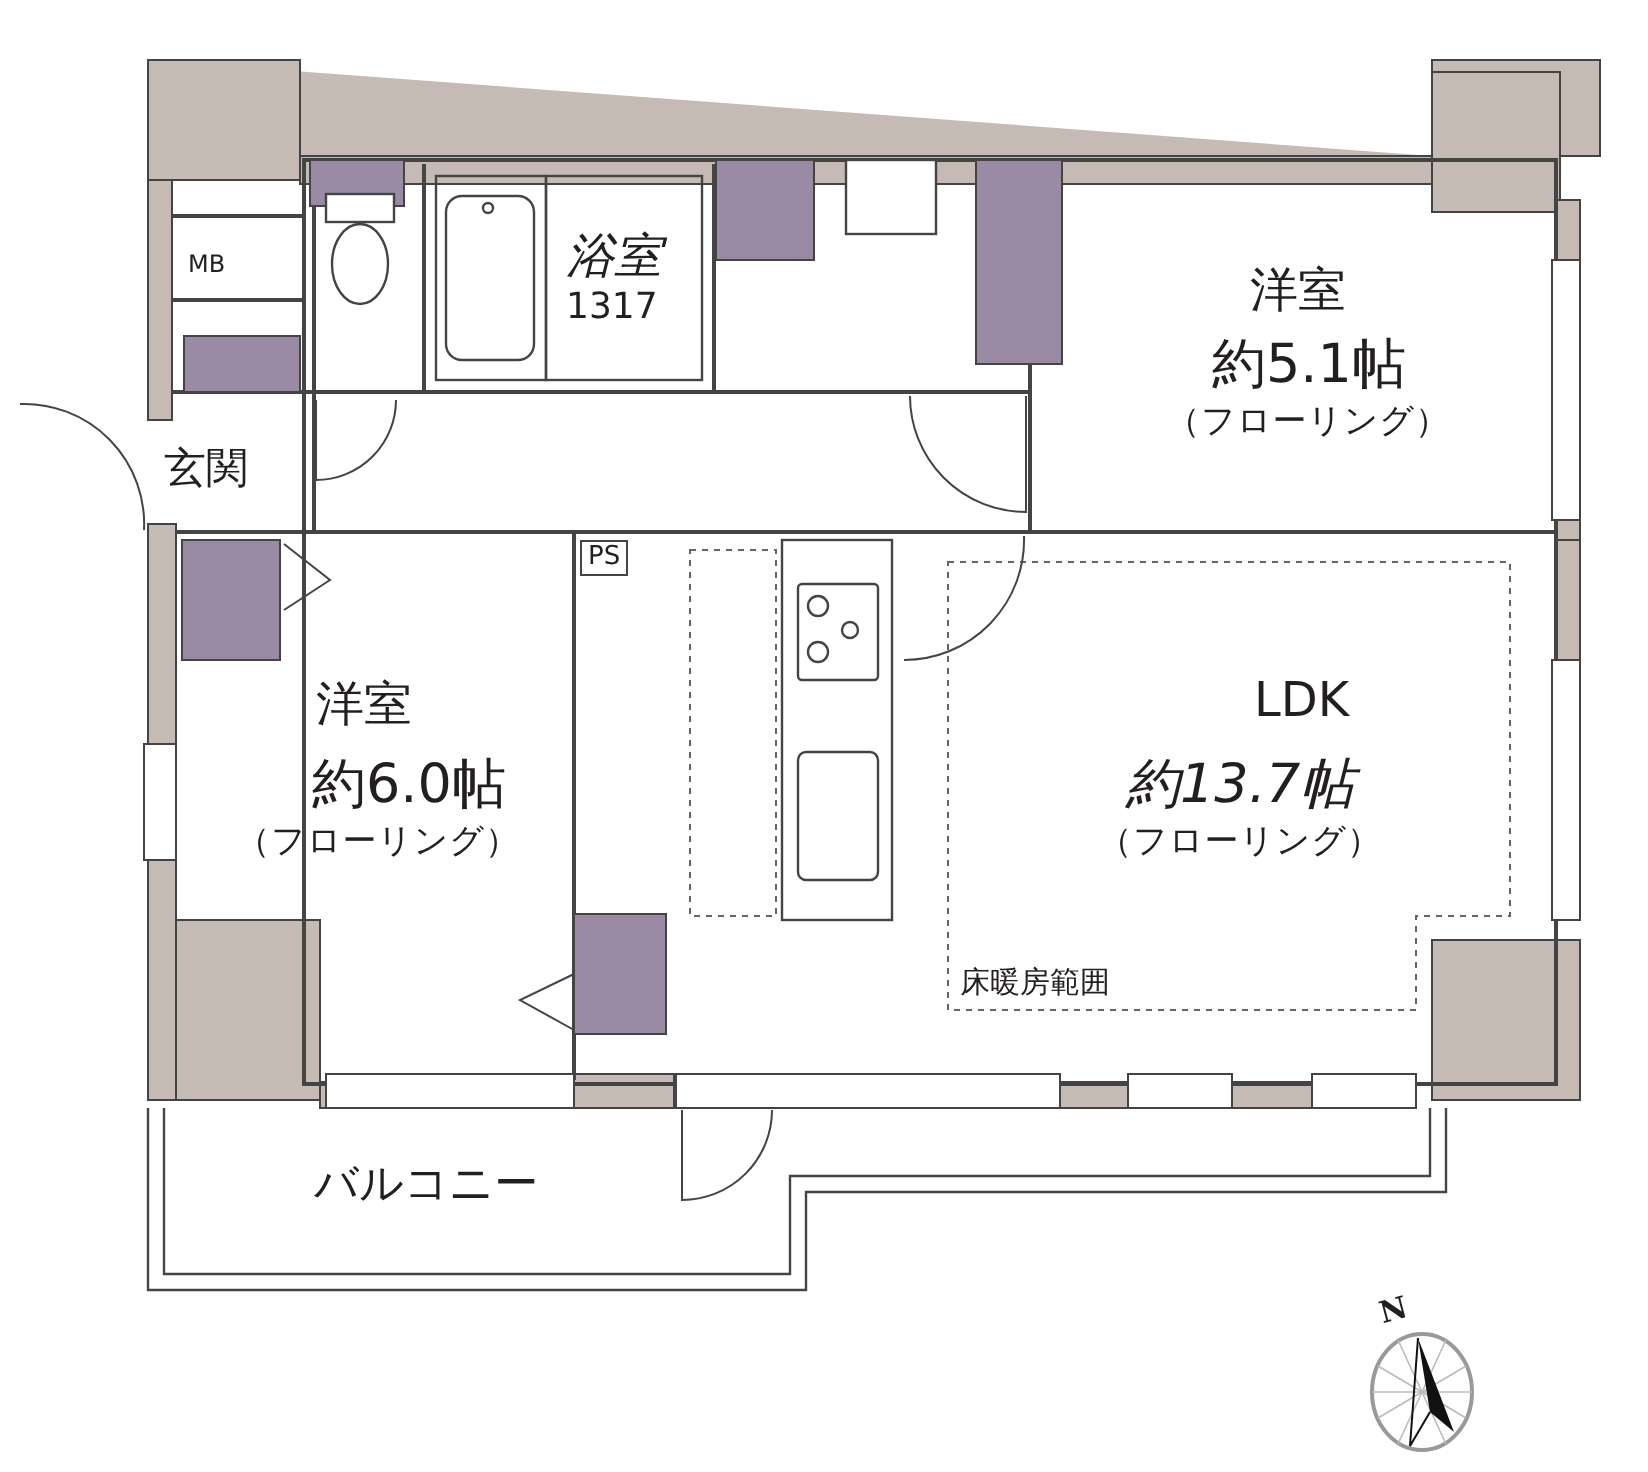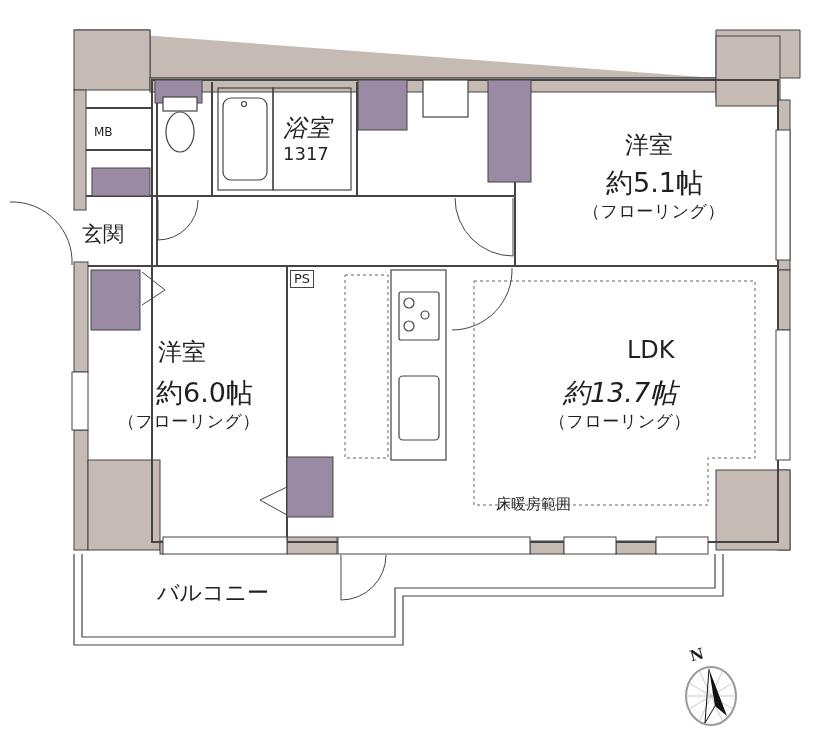--- a/index.html
+++ b/index.html
@@ -136,21 +136,21 @@
 <div class="lbl room-floor" style="left:583px;top:203px;">（フローリング）</div>
 
 <div class="lbl room-name" style="left:158px;top:340px;">洋室</div>
 <div class="lbl room-size" style="left:156px;top:379px;">約6.0帖</div>
 <div class="lbl room-floor" style="left:118px;top:413px;">（フローリング）</div>
 
 <div class="lbl room-name" style="left:587px;top:338px;font-size:24px;margin-left:40px;">LDK</div>
 <div class="lbl room-size" style="left:563px;top:379px;font-style:italic;">約13.7帖</div>
 <div class="lbl room-floor" style="left:549px;top:413px;">（フローリング）</div>
 
-<div class="lbl small" style="left:480px;top:497px;margin-left:16px;">床暖房範囲</div>
+<div class="lbl small" style="left:480px;top:484px;">床暖房範囲</div>
 
 <div class="lbl" style="left:82px;top:224px;font-size:21px;">玄関</div>
 <div class="lbl" style="left:94px;top:126px;font-size:12px;">MB</div>
 <div class="ps-box" style="left:290px;top:270px;">PS</div>
 
 <div class="lbl" style="left:157px;top:582px;font-size:22px;">バルコニー</div>
 
 <div class="lbl" style="left:690px;top:648px;font-size:15px;font-family:'DejaVu Serif',serif;font-weight:bold;transform:rotate(-15deg);">N</div>
 
 </body></html>

